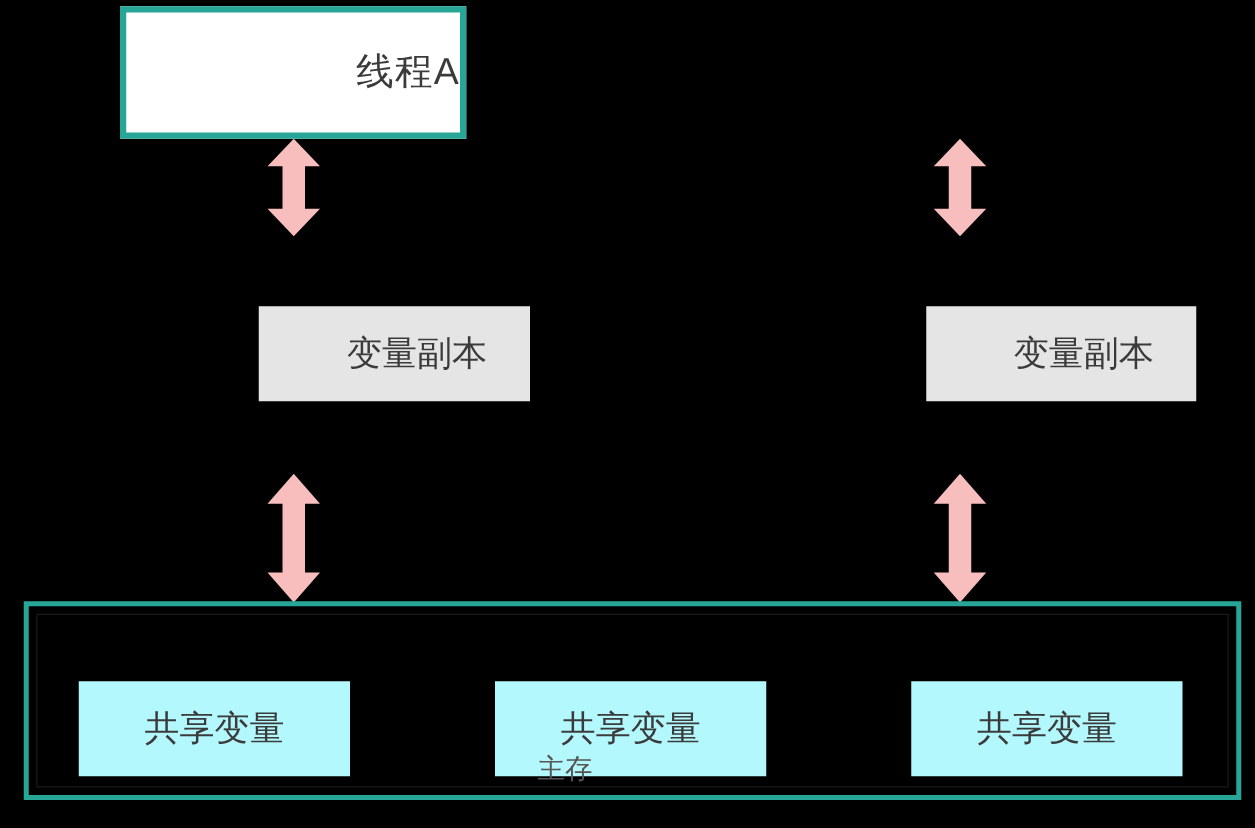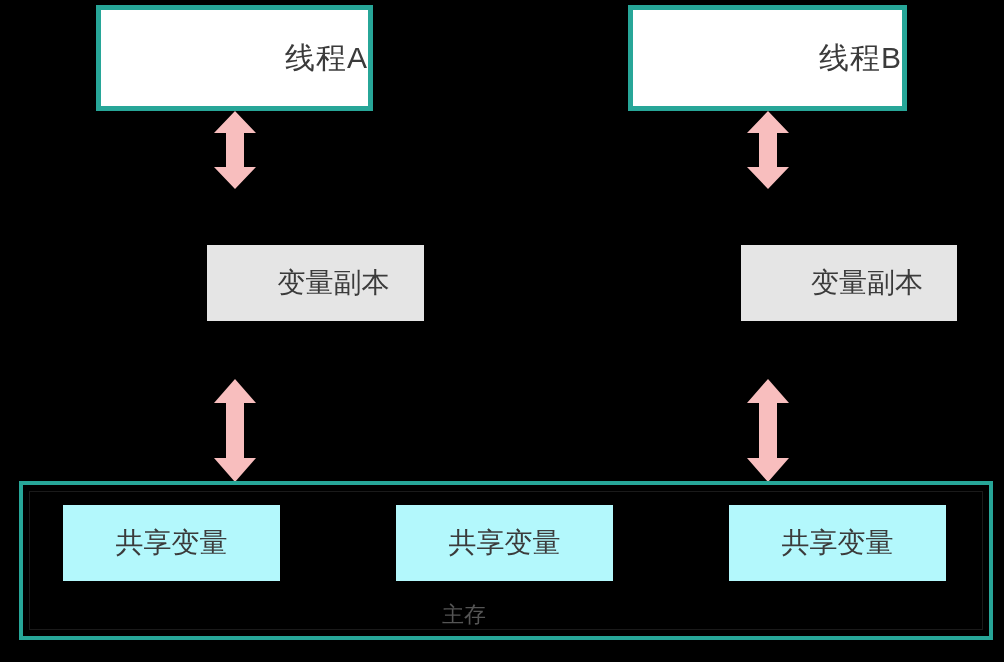--- a/index.html
+++ b/index.html
@@ -86,20 +86,21 @@
     border: 1px solid #1a1a1a;
     box-sizing: border-box;
   }
   .shared-var {
     position: absolute;
     background: #B3F8FC;
     box-sizing: border-box;
     display: flex;
     align-items: center;
     justify-content: center;
+    margin-top: 40px;
   }
   .shared-var-label {
     font-size: 28px;
     color: #3b3b3b;
     line-height: 1;
     white-space: nowrap;
   }
   .main-memory-label {
     position: absolute;
     width: 100%;
@@ -116,23 +117,20 @@
 </style>
 </head>
 <body>
 
 <div id="stage">
 
   <div class="thread-box" style="left:96px; top:5px; width:277px; height:106px;">
     <span class="thread-label">线程A</span>
   </div>
 
-  <div class="thread-box" style="left:628px; top:5px; width:279px; height:106px;">
-    <span class="thread-label">线程B</span>
-  </div>
 
   <div class="arrow" style="left:212px; top:111px; width:46px; height:78px;">
     <svg width="46" height="78" viewBox="0 0 46 78">
       <polygon points="23,0 44,22 32,22 32,56 44,56 23,78 2,56 14,56 14,22 2,22" fill="#F8BEBE"></polygon>
     </svg>
   </div>
 
   <div class="arrow" style="left:745px; top:111px; width:46px; height:78px;">
     <svg width="46" height="78" viewBox="0 0 46 78">
       <polygon points="23,0 44,22 32,22 32,56 44,56 23,78 2,56 14,56 14,22 2,22" fill="#F8BEBE"></polygon>
@@ -166,17 +164,17 @@
   <div class="shared-var" style="left:63px; top:505px; width:217px; height:76px;">
     <span class="shared-var-label">共享变量</span>
   </div>
   <div class="shared-var" style="left:396px; top:505px; width:217px; height:76px;">
     <span class="shared-var-label">共享变量</span>
   </div>
   <div class="shared-var" style="left:729px; top:505px; width:217px; height:76px;">
     <span class="shared-var-label">共享变量</span>
   </div>
 
-  <div class="main-memory-label" style="left:19px; top:604px; width:866px;padding-left:12px;">
+  <div class="main-memory-label" style="left:19px; top:604px; width:866px;">
     <span>主存</span>
   </div>
 
 </div>
 
 </body></html>

